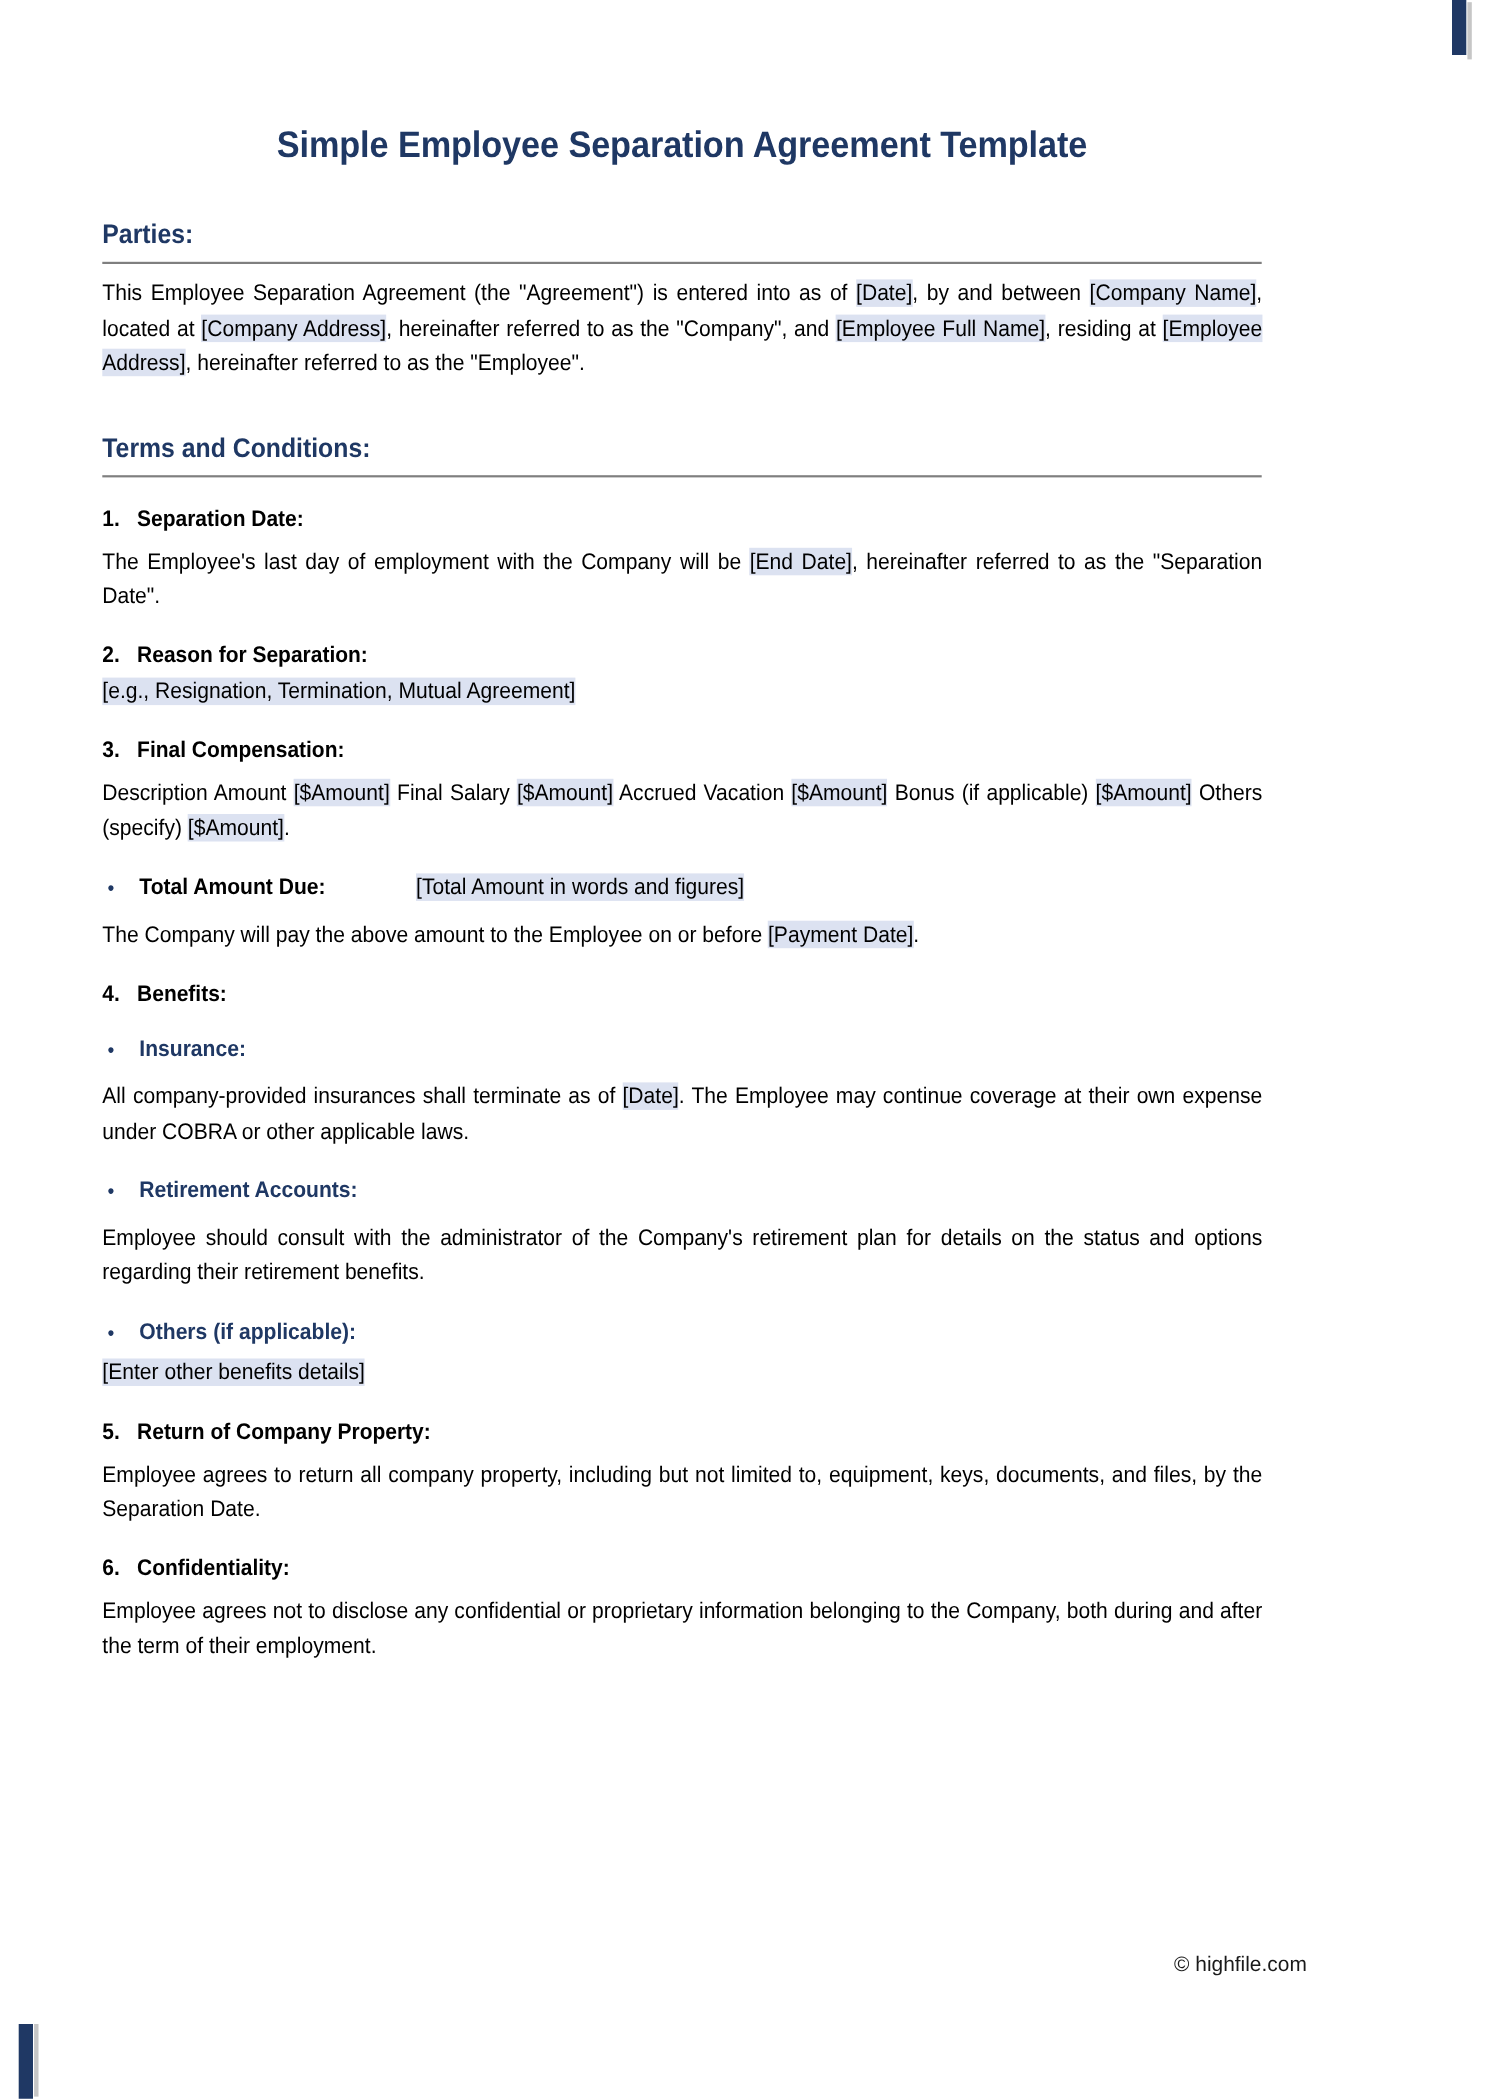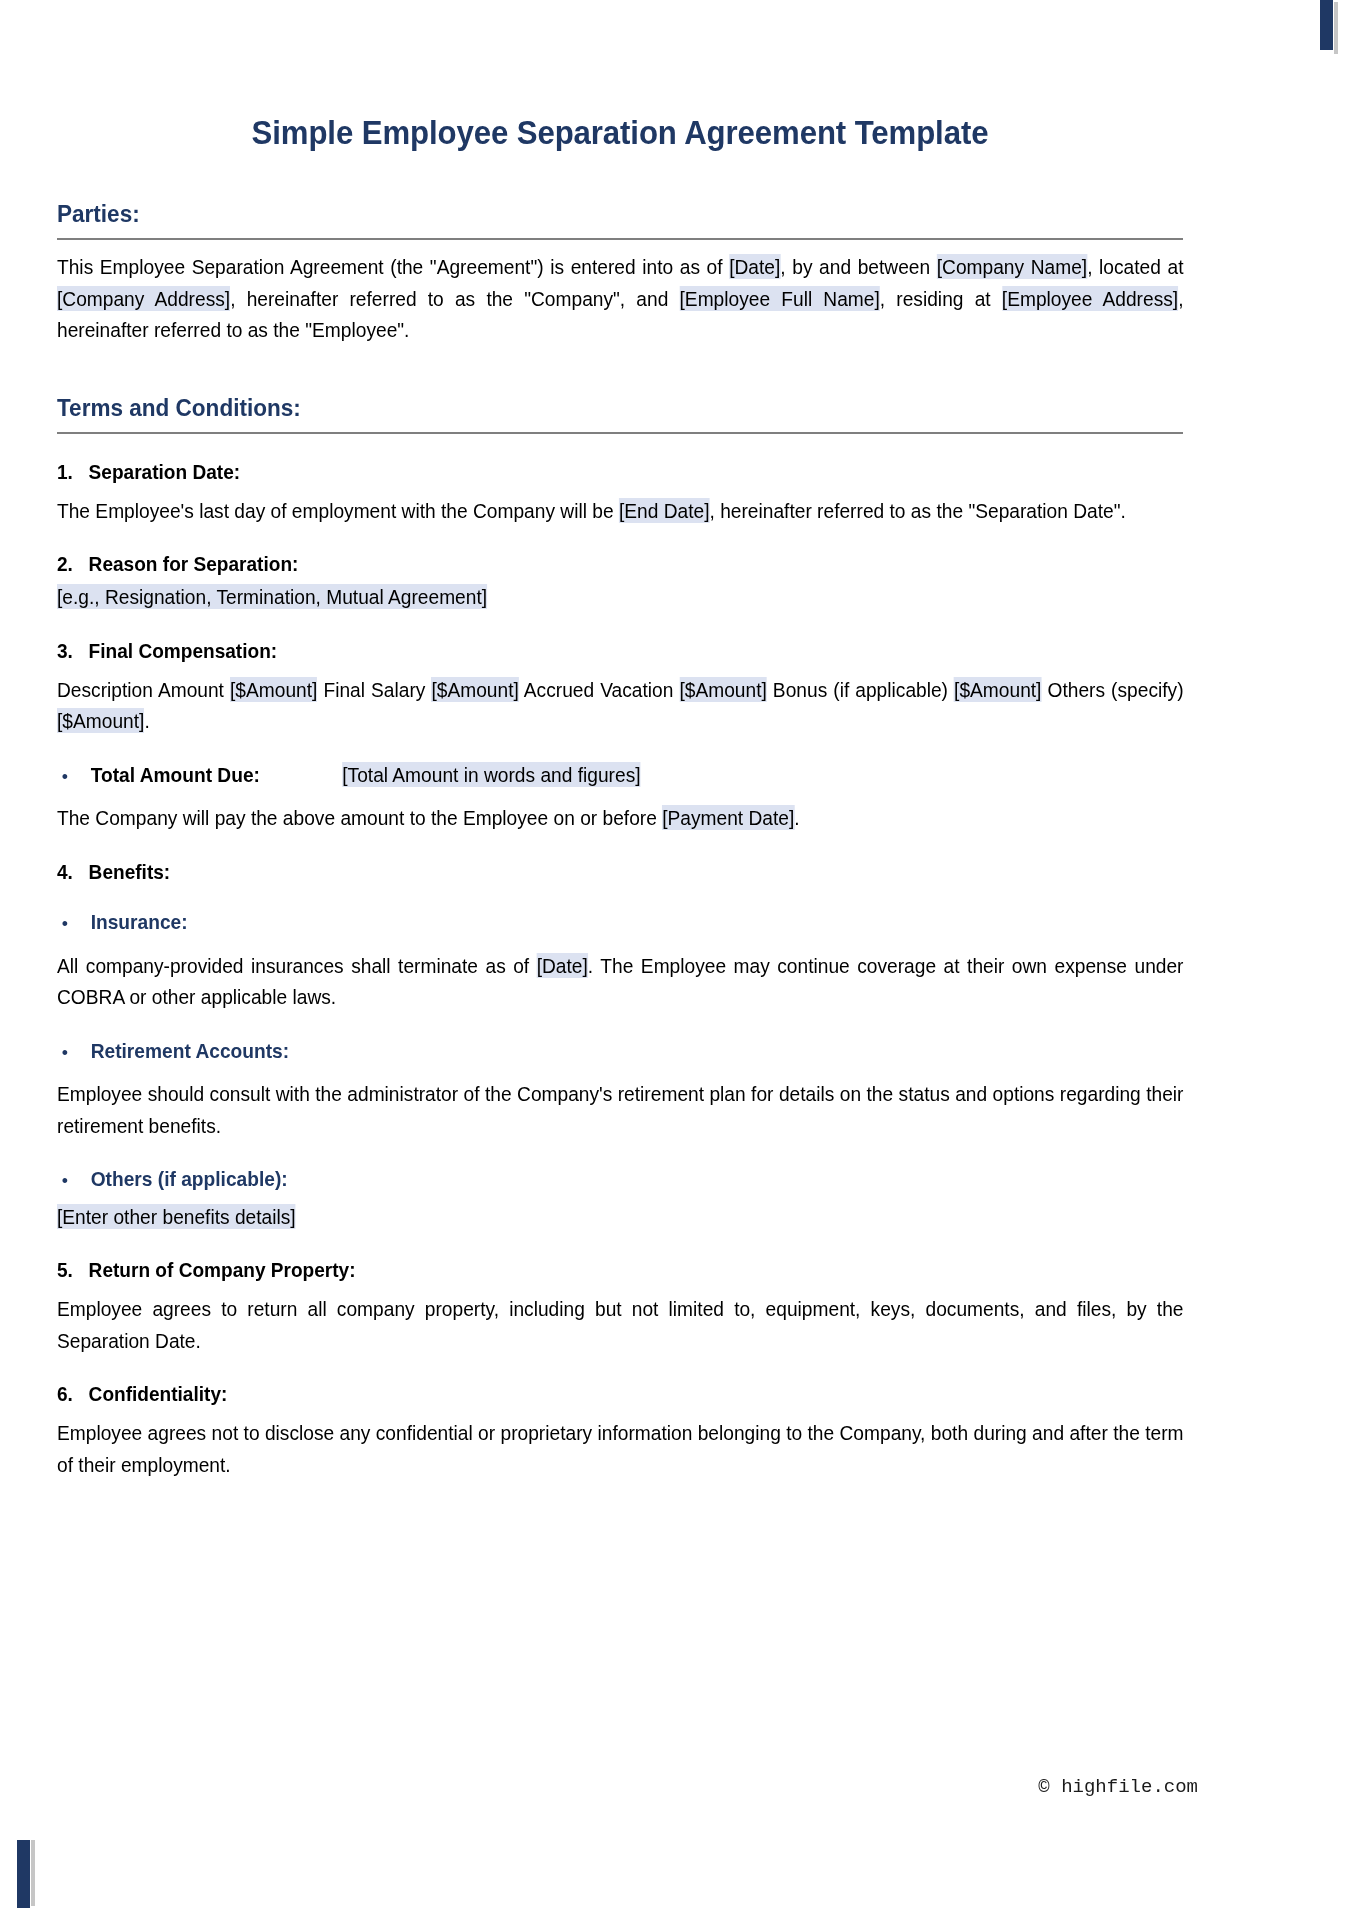--- a/index.html
+++ b/index.html
@@ -29,21 +29,21 @@
   #bar-top-right-shadow { top: 2px; right: 12px; width: 4px; height: 52px; background: #c6c6c6; }
   #bar-bottom-left { bottom: -2px; left: 17px; width: 13px; height: 70px; }
   #bar-bottom-left-shadow { bottom: 2px; left: 31px; width: 4px; height: 66px; background: #c6c6c6; }
 
   
   .page {
     position: absolute;
     left: 0; top: 0;
     width: 1240px;
     box-sizing: border-box;
-    padding: 0 57px;
+    padding: 0 93px;
   }
 
   
   .doc-title {
     text-align: center;
     color: #1F3864;
     font-weight: bold;
     font-size: 33.5px;
     letter-spacing: -0.1px;
     margin: 0;
@@ -129,23 +129,23 @@
 
   
   .ph {
     background: #DCE2F1;
     padding: 1px 0;
   }
 
   
   .footer {
     position: absolute;
-    right: 152px;
+    right: 162px;
     top: 1776px;
-    font-family: Liberation Mono, monospace;
+    font-family: Liberation Sans, sans-serif;
     font-size: 19px;
     color: #1a1a1a;
   }
 </style>
 </head>
 <body>
 
 <div class="corner-bar-shadow" id="bar-top-right-shadow"></div>
 <div class="corner-bar" id="bar-top-right"></div>
 <div class="corner-bar-shadow" id="bar-bottom-left-shadow"></div>

